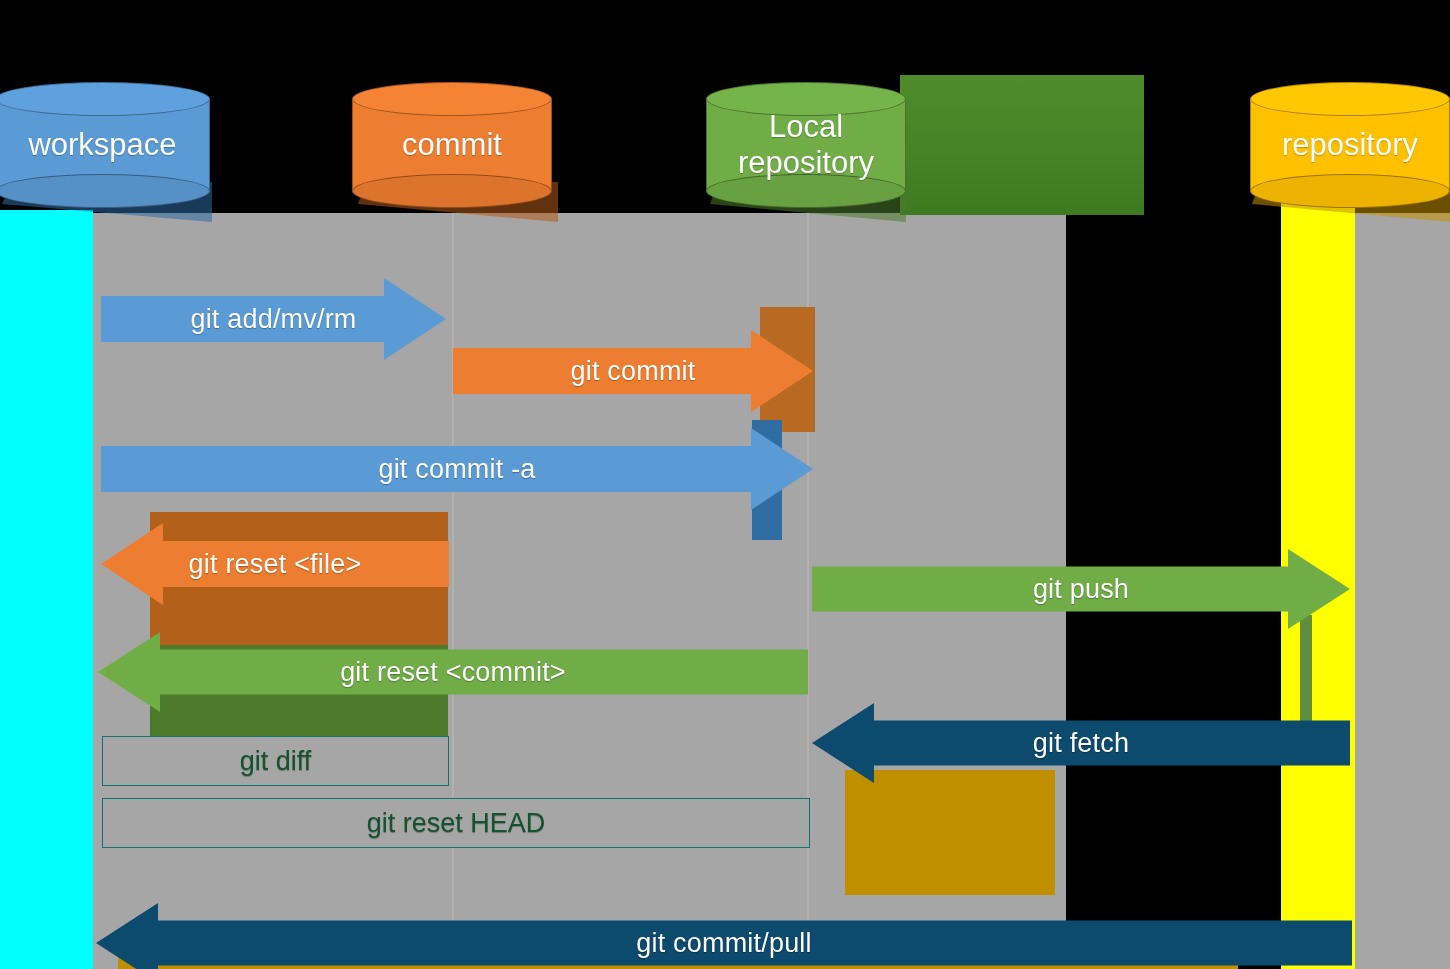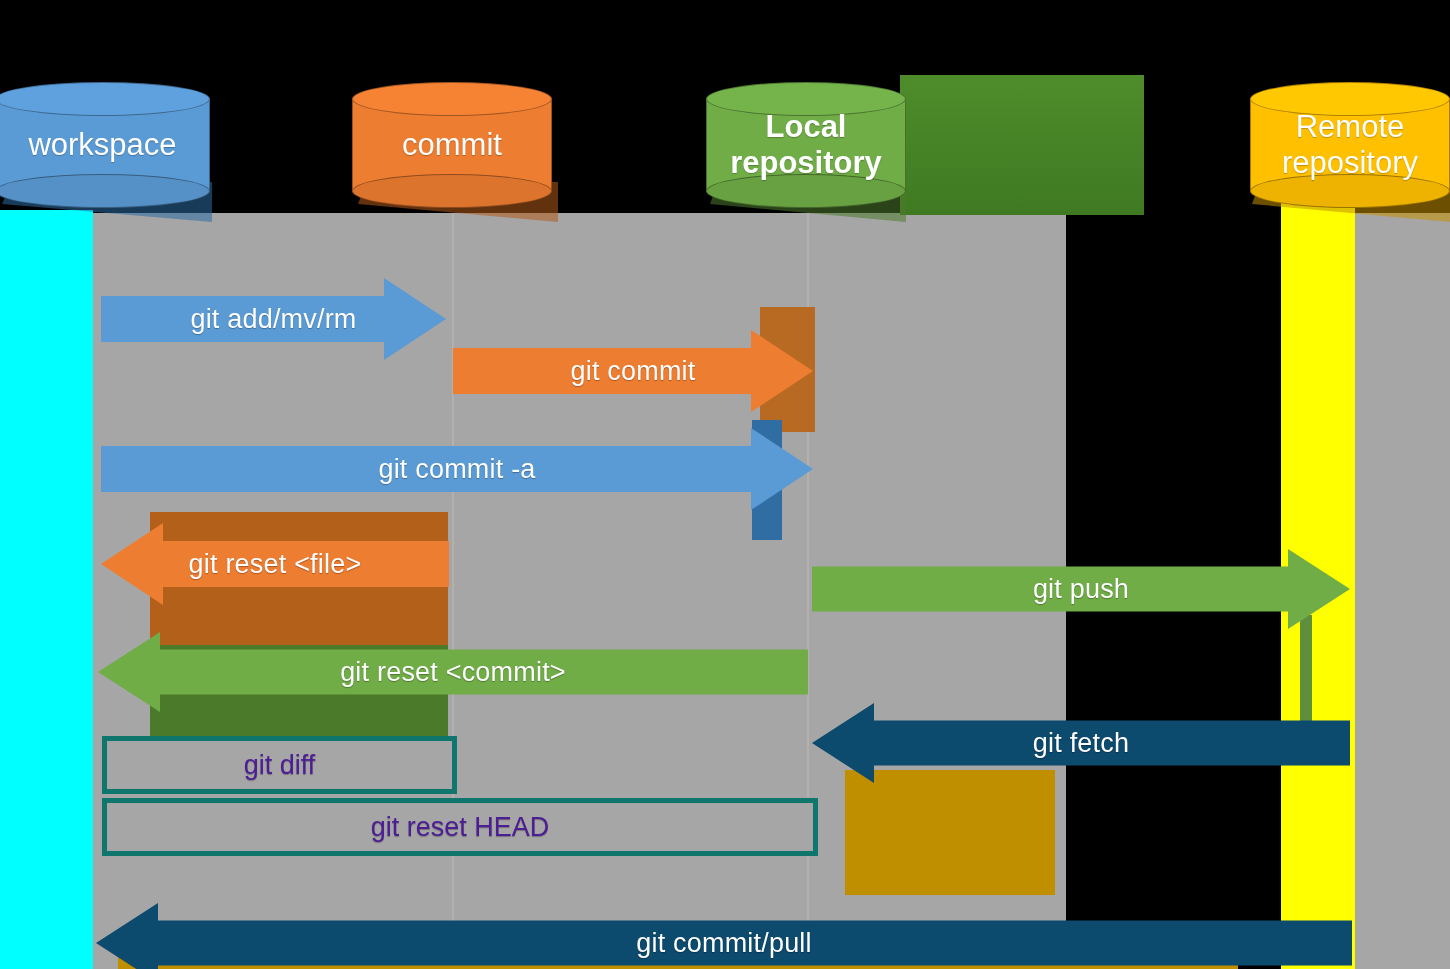--- a/index.html
+++ b/index.html
@@ -48,23 +48,23 @@
   
   .ar-right.a-blue,.ar-left.a-blue    {filter:drop-shadow(0 0 1px #2e75b6);}
   .ar-right.a-orange,.ar-left.a-orange{filter:drop-shadow(0 0 1px #ae5a21);}
   .ar-right.a-green,.ar-left.a-green  {filter:drop-shadow(0 0 1px #507e32);}
   .ar-right.a-gold,.ar-left.a-gold    {filter:drop-shadow(0 0 1px #bf9000);}
 
   
   .trail{position:absolute;}
 
   
-  .rectbox{position:absolute;background:#a6a6a6;border:5px solid #0f766e;
+  .rectbox{position:absolute;background:#a6a6a6;border:1px solid #0f766e;
            display:flex;align-items:center;justify-content:center;
-           color:#4c1d95;font-size:27px;text-shadow:0 1px 1px rgba(0,0,0,.30);}
+           color:#14532d;font-size:27px;text-shadow:0 1px 1px rgba(0,0,0,.30);}
 </style>
 </head>
 <body>
 
 <div id="stage">
 
   <div class="plate cyan" style="left:0;top:210px;width:93px;height:759px;"></div>
   <div class="plate gray" style="left:93px;top:213px;width:360px;height:756px;"></div>
   <div class="plate gray" style="left:453px;top:213px;width:355px;height:756px;"></div>
   <div class="plate gray" style="left:808px;top:213px;width:258px;height:756px;"></div>
@@ -87,36 +87,35 @@
     <div class="lab">workspace</div>
   </div>
 
   <div class="cyl cyl-orange" style="left:352px;top:82px;width:200px;height:126px;">
     <div class="body"></div>
     <div class="bot"></div>
     <div class="top"></div>
     <div class="lab">commit</div>
   </div>
 
-  <div class="cyl cyl-green" style="left:706px;top:82px;width:200px;height:126px;font-weight:bold;">
+  <div class="cyl cyl-green" style="left:706px;top:82px;width:200px;height:126px;">
     <div class="body"></div>
     <div class="bot"></div>
     <div class="top"></div>
     <div class="lab multi">
         <div>Local</div>
         <div>repository</div>
       </div>
   </div>
 
   <div class="cyl cyl-gold" style="left:1250px;top:82px;width:200px;height:126px;">
     <div class="body"></div>
     <div class="bot"></div>
     <div class="top"></div>
     <div class="lab multi">
-        <div>Remote</div>
         <div>repository</div>
       </div>
   </div>
 
   <div class="trail" style="left:760px;top:307px;width:55px;height:125px;background:#b96a22;clip-path:polygon(0 0,100% 0,100% 100%,0 100%);"></div>
   <div class="trail" style="left:752px;top:420px;width:30px;height:120px;background:#2f6da3;"></div>
   <div class="trail" style="left:150px;top:512px;width:298px;height:133px;background:#b2601a;"></div>
   <div class="trail" style="left:150px;top:645px;width:298px;height:100px;background:#4b7a2b;"></div>
   <div class="trail" style="left:1300px;top:615px;width:12px;height:118px;background:#5f8f3c;"></div>
   <div class="trail" style="left:845px;top:770px;width:210px;height:125px;background:#bf8f00;"></div>

